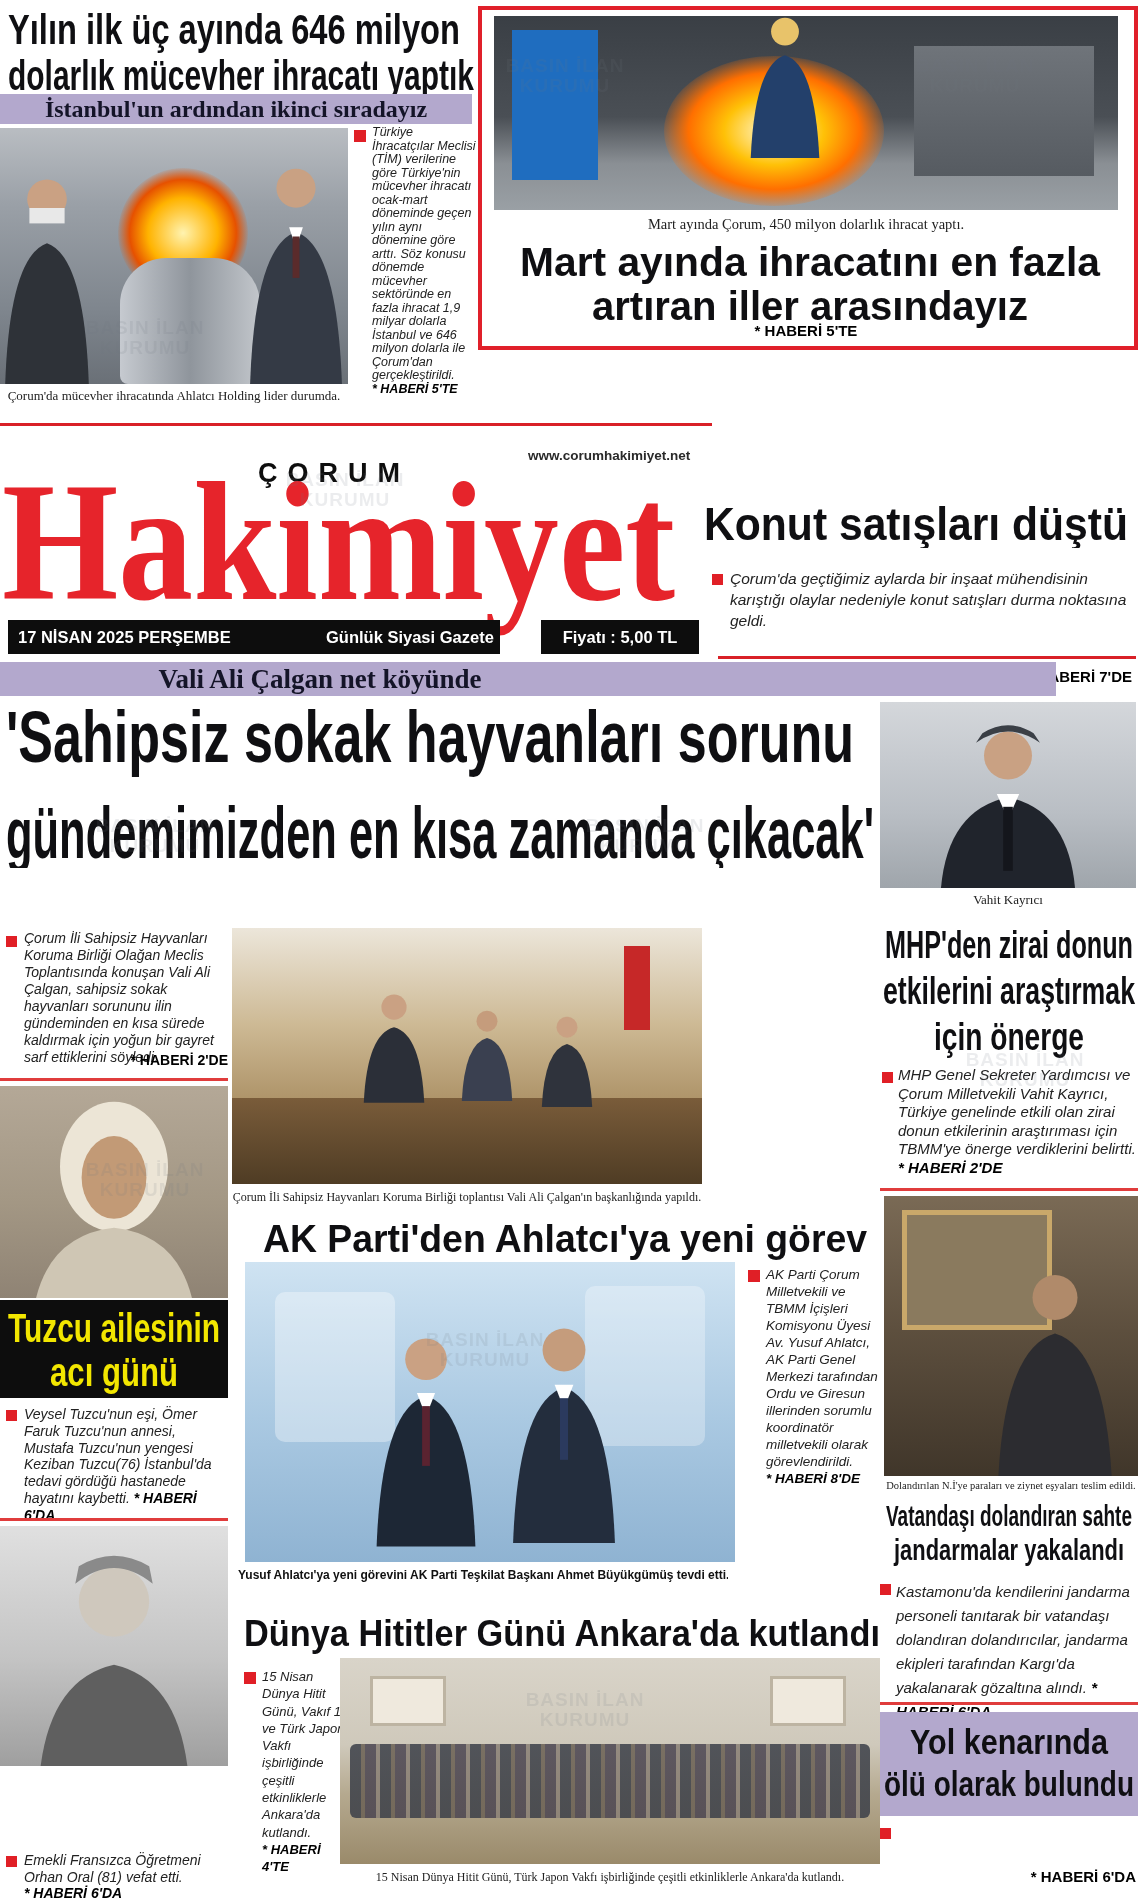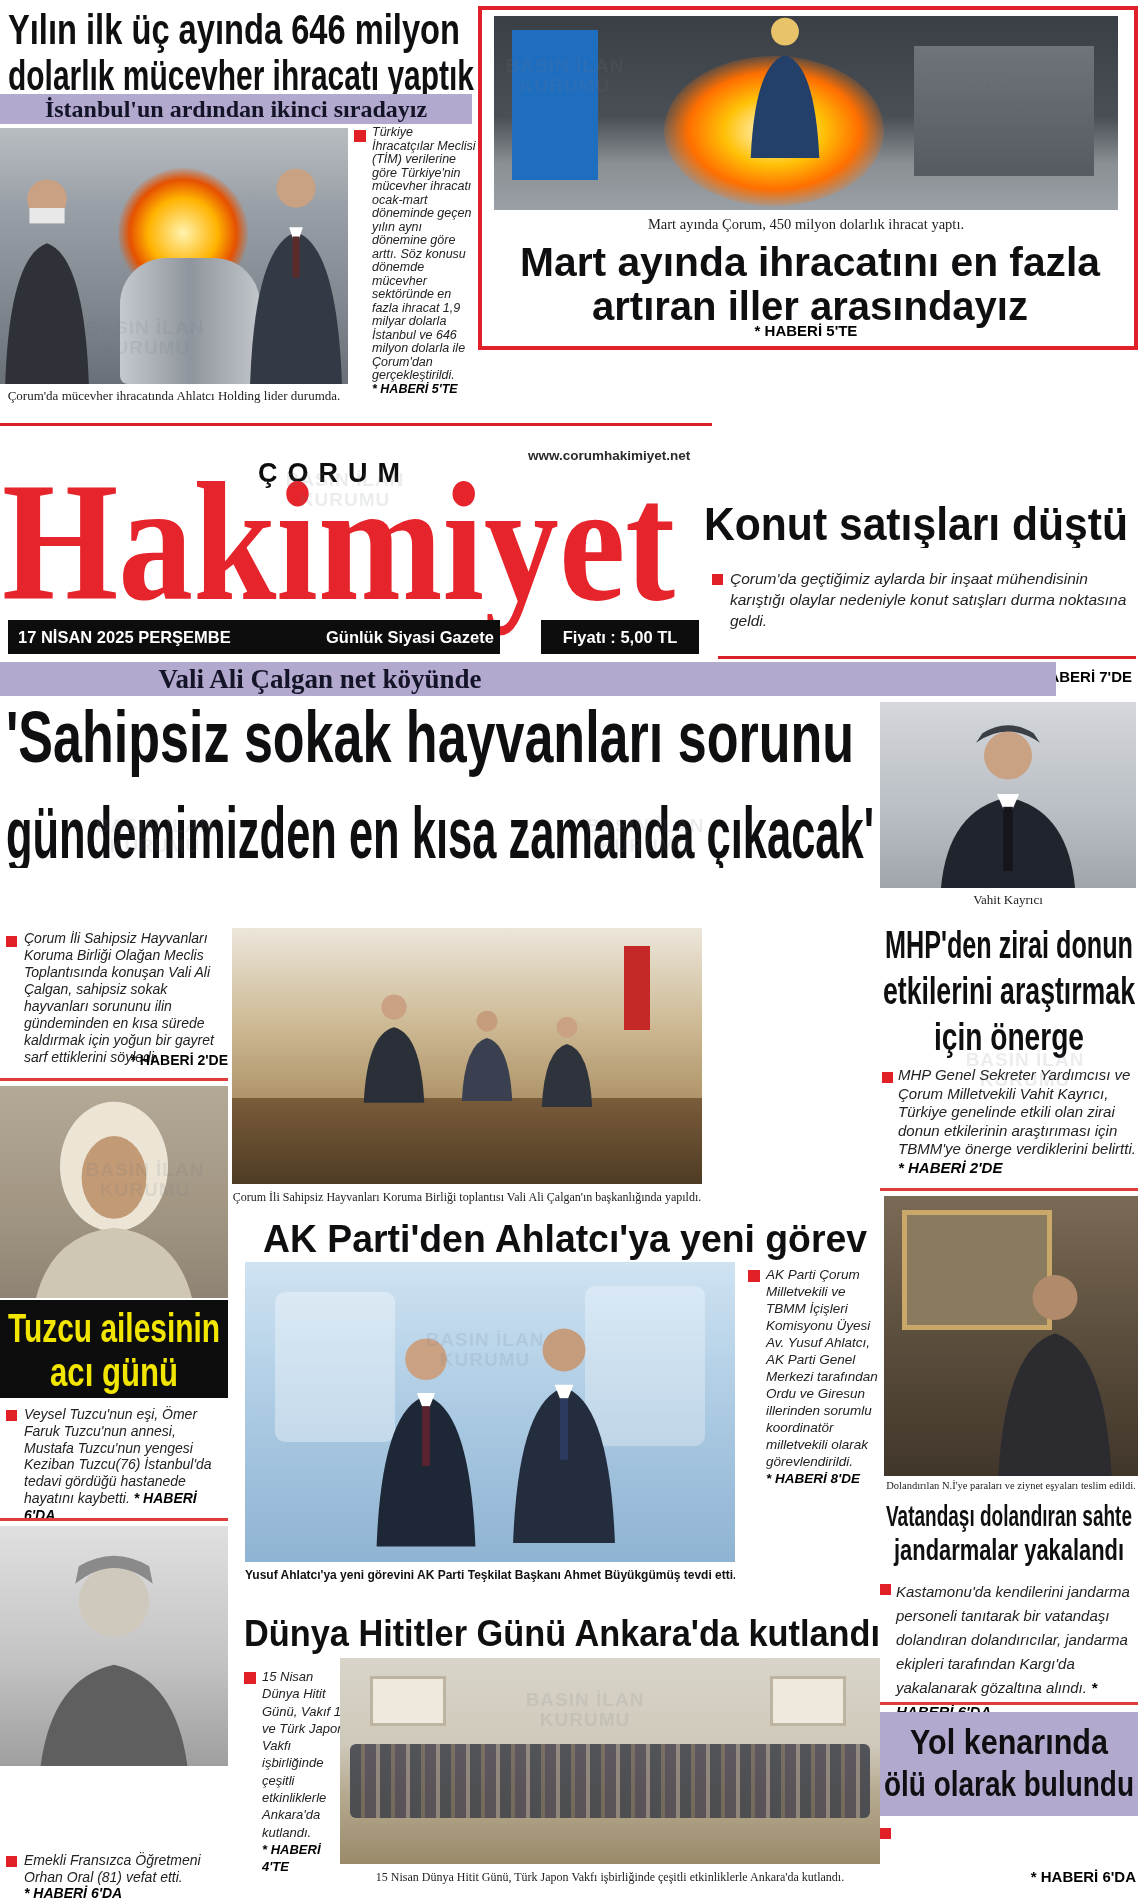--- a/index.html
+++ b/index.html
@@ -187,21 +187,21 @@
       <path d="M43 52 L50 70 L57 52 Z" fill="#fff"></path>
         <rect x="47" y="62" width="6" height="46" fill="#5a2330"></rect>
     </svg>
     <svg class="abs" style="left:252px;top:30px" width="134" height="274" viewBox="0 0 100 170">
       <circle cx="50" cy="26" r="16" fill="#c59c7c"></circle>
         <path d="M12 170 Q16 64 50 54 Q84 64 88 170 Z" fill="#232d3d"></path>
       <path d="M43 52 L50 70 L57 52 Z" fill="#fff"></path>
         <rect x="47" y="62" width="6" height="46" fill="#2b3a5e"></rect>
     </svg>
   </div>
-  <div class="abs cap-sans" style="left:245px;top:1568px;width:490px;font-size:12px">Yusuf Ahlatcı'ya yeni görevini AK Parti Teşkilat Başkanı Ahmet Büyükgümüş tevdi etti.</div>
+  <div class="abs cap-sans" style="left:238px;top:1568px;width:490px;font-size:12px">Yusuf Ahlatcı'ya yeni görevini AK Parti Teşkilat Başkanı Ahmet Büyükgümüş tevdi etti.</div>
 
   <span class="bullet" style="left:748px;top:1270px;width:12px;height:12px"></span>
   <div class="abs body-txt" style="left:766px;top:1266px;width:116px;font-size:13.5px;line-height:17px">
     <span>AK Parti Çorum Milletvekili ve TBMM İçişleri Komisyonu Üyesi Av. Yusuf Ahlatcı, AK Parti Genel Merkezi tarafından Ordu ve Giresun illerinden sorumlu koordinatör milletvekili olarak görevlendirildi.</span>
     <b style="display:block">* HABERİ 8'DE</b>
   </div>
 
   <div class="photo" style="left:884px;top:1196px;width:254px;height:280px;background:linear-gradient(180deg,#7a6a55 0%,#5d4f3e 48%,#40362a 100%)">
     <div class="abs" style="left:18px;top:14px;width:140px;height:110px;border:5px solid #c9a86a;background:#8a7a5e"></div>
     <svg class="abs" style="left:96px;top:60px" width="150" height="230" viewBox="0 0 100 150">

